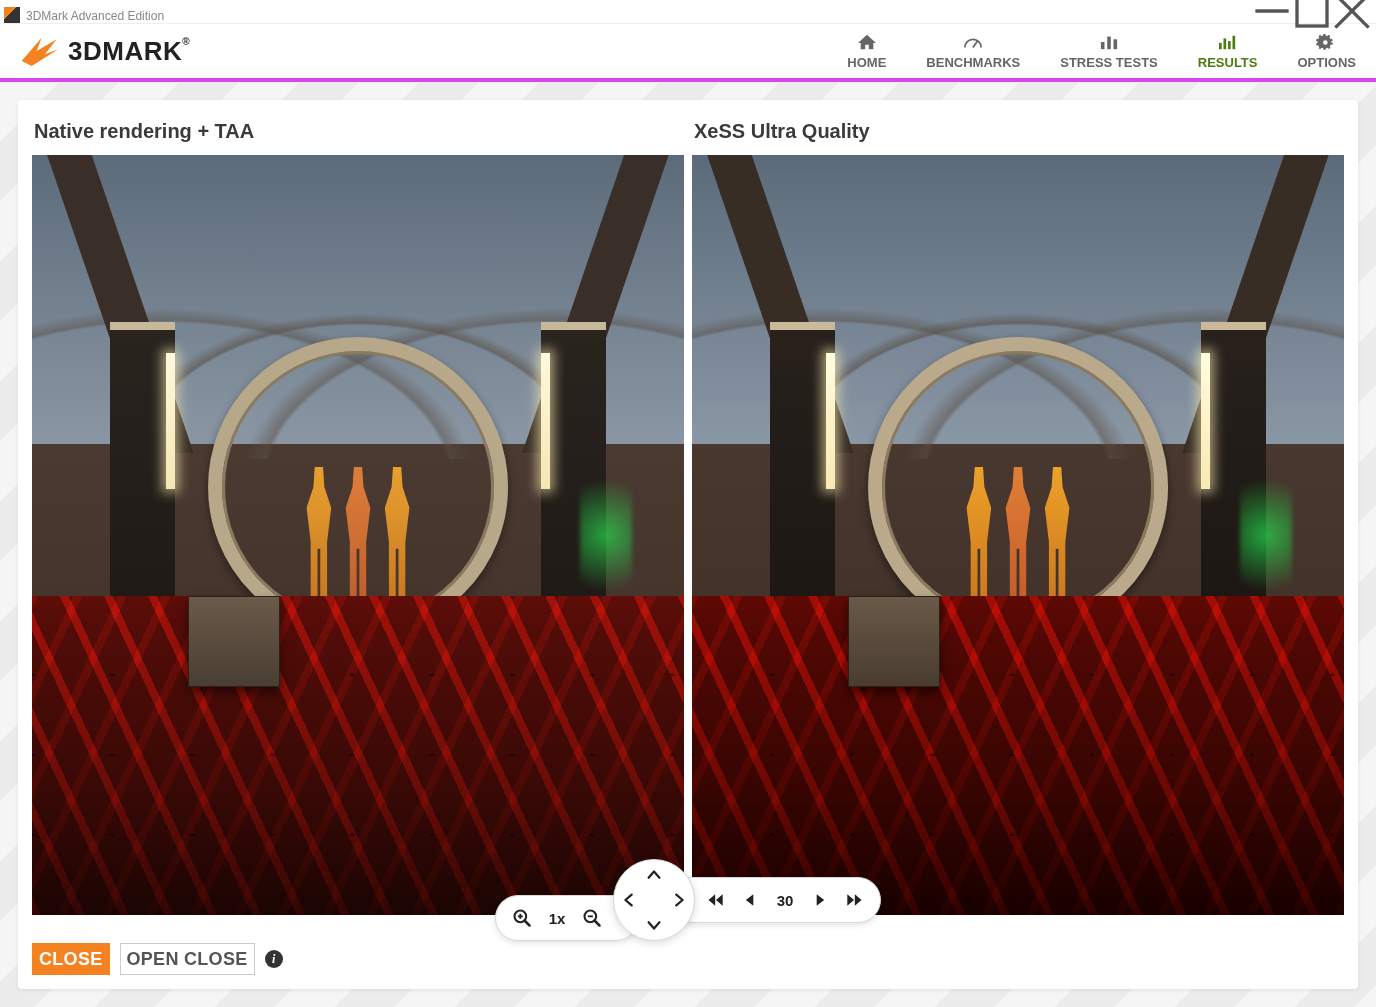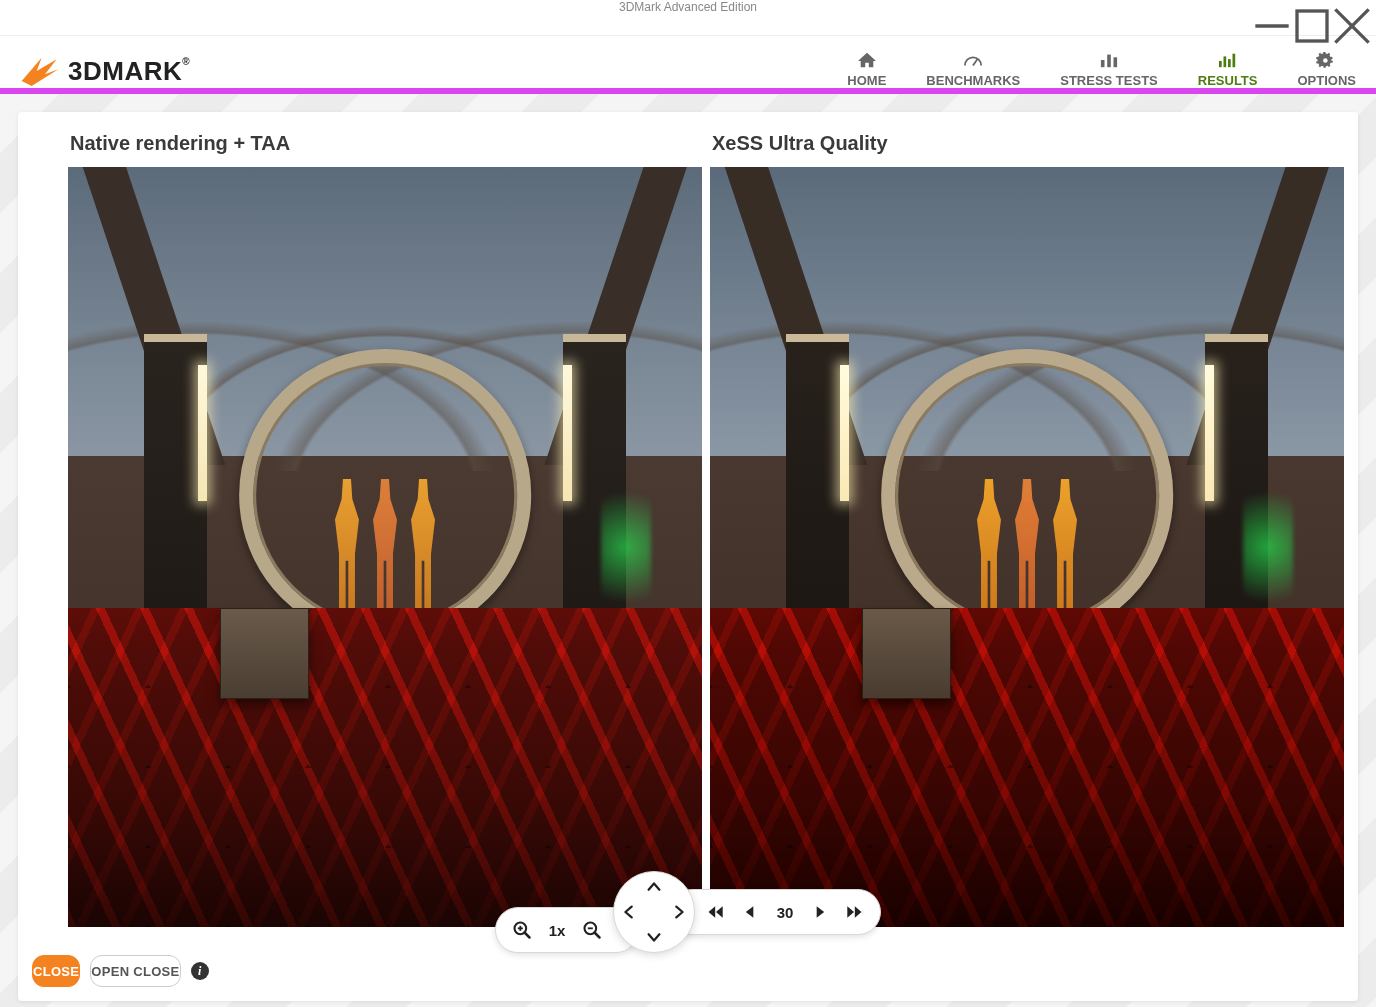--- a/index.html
+++ b/index.html
@@ -5,51 +5,50 @@
 * { margin: 0; padding: 0; box-sizing: border-box; }
 body {
   font-family: 'Segoe UI', Tahoma, sans-serif;
   background: #fff;
   width: 1376px;
   height: 1007px;
   overflow: hidden;
   position: relative;
 }
 .titlebar {
-  height: 36px;
+  height: 24px;
   background: #fff;
   display: flex;
-  align-items: center;
+  align-items: flex-end;
   padding: 0 4px;
   font-size: 12px;
   color: #888;
   border-bottom: 1px solid #eee;
-  flex-direction: column;
 }
 .titlebar .app-icon {
   width: 16px; height: 16px; margin-right: 6px;
   background: linear-gradient(135deg, #f58220 40%, #333 40%);
 }
 .titlebar .win-controls {
   margin-left: auto;
   display: flex;
   gap: 0;
 }
 .titlebar .win-controls .wc {
   width: 40px; height: 24px;
   display: flex; align-items: center; justify-content: center;
   color: #555; font-size: 12px;
 }
 .header {
   height: 58px;
   background: #fff;
   display: flex;
-  align-items: flex-end;
+  align-items: center;
   padding: 0 20px;
-  border-bottom: 6px solid #d946ef;
+  border-bottom: 4px solid #d946ef;
 }
 .logo {
   display: flex; align-items: center; gap: 8px;
 }
 .logo-mark {
   width: 40px; height: 34px; position: relative;
 }
 .logo-mark svg { width: 100%; height: 100%; }
 .logo-text {
   font-size: 26px; font-weight: 800; letter-spacing: 0.5px;
@@ -79,21 +78,21 @@
 }
 .card {
   background: #fff;
   border-radius: 4px;
   box-shadow: 0 1px 4px rgba(0,0,0,0.08);
   padding: 14px 14px 22px 14px;
   height: 100%;
   position: relative;
 }
 .compare {
-  display: flex; gap: 8px; height: calc(100% - 52px); margin-left: 36px;
+  display: flex; gap: 8px; height: calc(100% - 52px);
 }
 .pane {
   flex: 1; display: flex; flex-direction: column;
 }
 .pane-label {
   font-size: 20px; font-weight: 600; color: #3a3a3a;
   padding: 6px 2px 12px 2px;
 }
 .pane-img {
   flex: 1;
@@ -221,23 +220,23 @@
 .dpad .arr.down { bottom: 4px; left: 50%; transform: translateX(-50%); }
 .dpad .arr.left { left: 4px; top: 50%; transform: translateY(-50%); }
 .dpad .arr.right { right: 4px; top: 50%; transform: translateY(-50%); }
 .dpad svg { width: 18px; height: 18px; }
 
 .bottom-row {
   position: absolute; left: 14px; bottom: 14px;
   display: flex; align-items: center; gap: 10px;
 }
 .btn {
-  height: 32px; padding: 0 0; border-radius: 12px;
+  height: 32px; padding: 0 6px; border-radius: 0;
   border: 1px solid #ccc; background: #fff; color: #555;
-  font-size: 13px; font-weight: 700; letter-spacing: 0.3px;
+  font-size: 18px; font-weight: 700; letter-spacing: 0.3px;
   display: flex; align-items: center; cursor: pointer;
 }
 .btn.primary {
   background: #f58220; border-color: #f58220; color: #fff;
 }
 .info-icon {
   width: 18px; height: 18px; border-radius: 50%; background: #333;
   color: #fff; display: flex; align-items: center; justify-content: center;
   font-size: 12px; font-weight: 700; font-style: italic; font-family: Georgia, serif;
   cursor: pointer;

